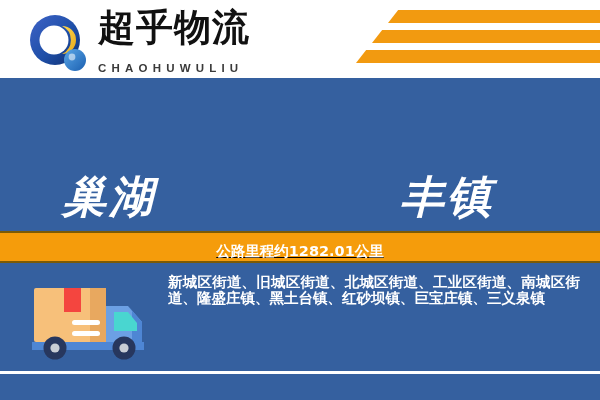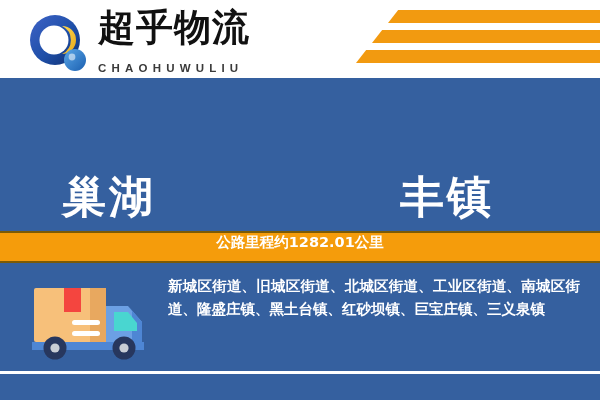--- a/index.html
+++ b/index.html
@@ -27,21 +27,21 @@
     letter-spacing:5.2px;white-space:nowrap;margin-top:14px;
   }
   .stripes{position:absolute;right:0;top:10px;width:270px;height:58px;}
   .stripe{position:absolute;right:0;height:13px;background:#F29A10;
           transform:skewX(-38deg);transform-origin:left bottom;}
   .stripe.s1{top:0px;width:212px;}
   .stripe.s2{top:20px;width:228px;}
   .stripe.s3{top:40px;width:244px;}
 
   
-  .route{position:absolute;left:0;top:78px;width:600px;height:193px;background:#35609F;}
+  .route{position:absolute;left:0;top:78px;width:600px;height:193px;background:#35609F;font-style:italic;}
   .city{
     position:absolute;top:119px;transform:translateY(-50%);
     font-family:"DejaVu Sans","Liberation Sans",sans-serif;
     font-size:44px;font-weight:700;color:#FFFFFF;letter-spacing:3px;white-space:nowrap;
   }
   .city-from{left:62px;}
   .city-to{left:400px;}
 
   .arrow-block{position:absolute;left:237px;top:82px;width:146px;height:132px;}
   .arrow-note{
@@ -54,36 +54,36 @@
   .arrow-sub{
     position:absolute;left:0;top:98px;width:146px;text-align:center;
     font-family:"DejaVu Sans","Liberation Sans",sans-serif;
     font-size:14px;font-weight:700;color:#FFFFFF;white-space:nowrap;
   }
 
   
   .infobar{
     position:absolute;left:0;top:231px;width:600px;height:32px;
     background:#F59C0B;border-top:2px solid #7A5A06;border-bottom:2px solid #7A5A06;
-    box-sizing:border-box;display:flex;align-items:flex-start;justify-content:center;
+    box-sizing:border-box;display:flex;align-items:flex-end;justify-content:center;text-decoration:underline;
   }
   .infobar-inner{
     display:flex;align-items:center;gap:22px;
     font-family:"DejaVu Sans","Liberation Sans",sans-serif;
     font-size:14.5px;font-weight:700;color:#FFFFFF;white-space:nowrap;
   }
 
   
   .bottom{position:absolute;left:0;top:263px;width:600px;height:109px;background:#35609F;}
   .truck{position:absolute;left:28px;top:17px;width:124px;height:84px;}
   .truck svg{display:block;width:124px;height:84px;}
   .areas{
     position:absolute;left:168px;top:12px;width:412px;
-    font-family:Liberation Sans, sans-serif;
-    font-size:14.5px;line-height:23px;font-weight:700;color:#FFFFFF;
+    font-family:Liberation Mono, monospace;
+    font-size:14.5px;line-height:16px;font-weight:700;color:#FFFFFF;
     text-align:justify;
   }
   .footer-rule{position:absolute;left:0;top:371px;width:600px;height:3px;background:#FFFFFF;}
   .footer-band{position:absolute;left:0;top:374px;width:600px;height:26px;background:#35609F;}
 </style>
 </head>
 <body>
 
 <div class="banner">
 

